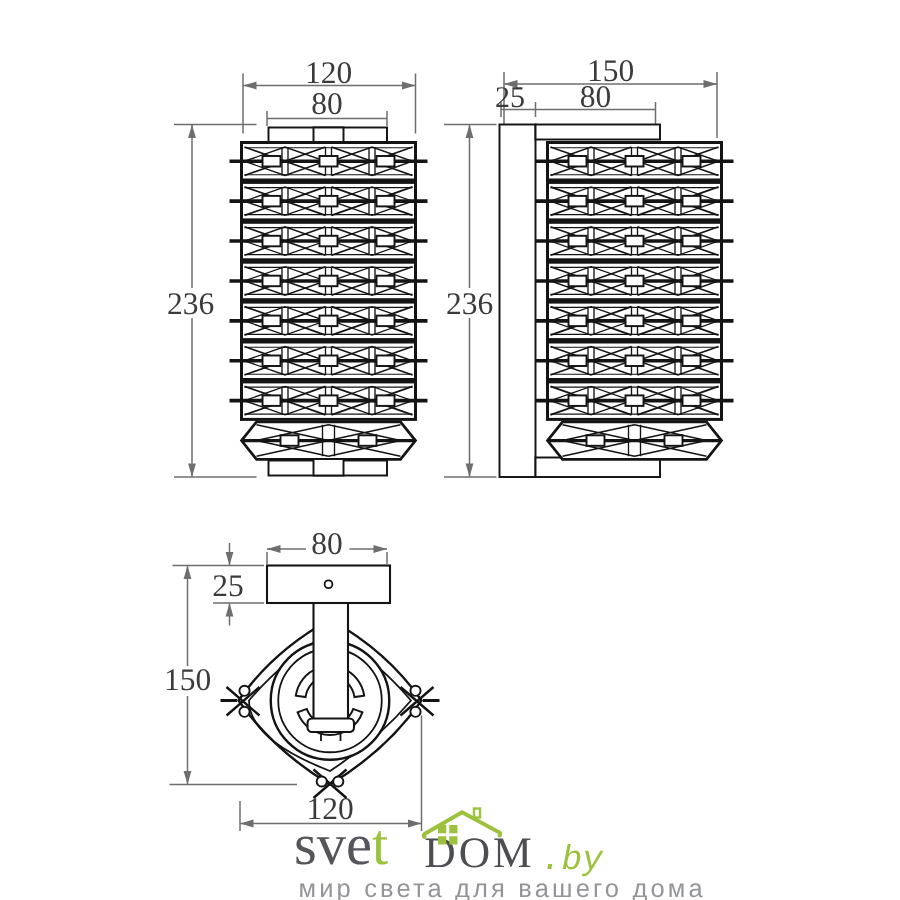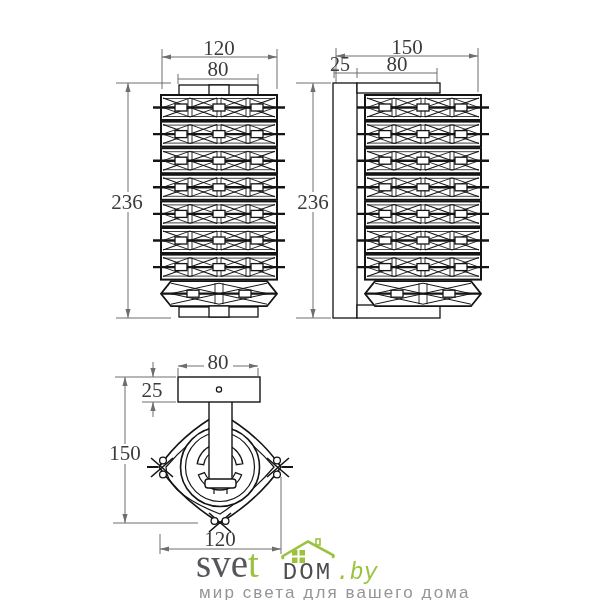--- a/index.html
+++ b/index.html
@@ -5,21 +5,21 @@
   html,body{margin:0;padding:0;background:#fff;}
   .canvas{position:relative;width:600px;height:600px;background:#ffffff;overflow:hidden;
           font-family:"Liberation Serif",serif;}
   svg text{font-family:"Liberation Serif",serif;font-size:21px;fill:#3b3b3b;}
   svg text.small{font-size:20px;}
   
   .logo{position:absolute;left:196px;top:541px;display:flex;align-items:flex-end;
         white-space:nowrap;}
   .w-sve{font-family:"Liberation Serif",serif;font-size:39px;color:#55565a;font-weight:400;}
   .w-t{font-family:"Liberation Serif",serif;font-size:39px;color:#9cc23d;font-weight:400;}
-  .w-dom{font-family:Liberation Mono, monospace;font-size:24px;color:#4d4e52;letter-spacing:2px;
+  .w-dom{font-family:Liberation Serif, serif;font-size:29px;color:#4d4e52;letter-spacing:2px;
          margin-left:24px;}
   .w-by{font-family:Liberation Mono, monospace;font-style:italic;font-size:23px;color:#9cc23d;
         margin-left:4px;}
   .house-svg{position:absolute;left:280px;top:536px;}
   .tagline{position:absolute;left:199px;top:583px;font-family:"Liberation Sans",sans-serif;
            font-size:17px;letter-spacing:2.1px;color:#939598;white-space:nowrap;}
 </style>
 </head>
 <body>
 

